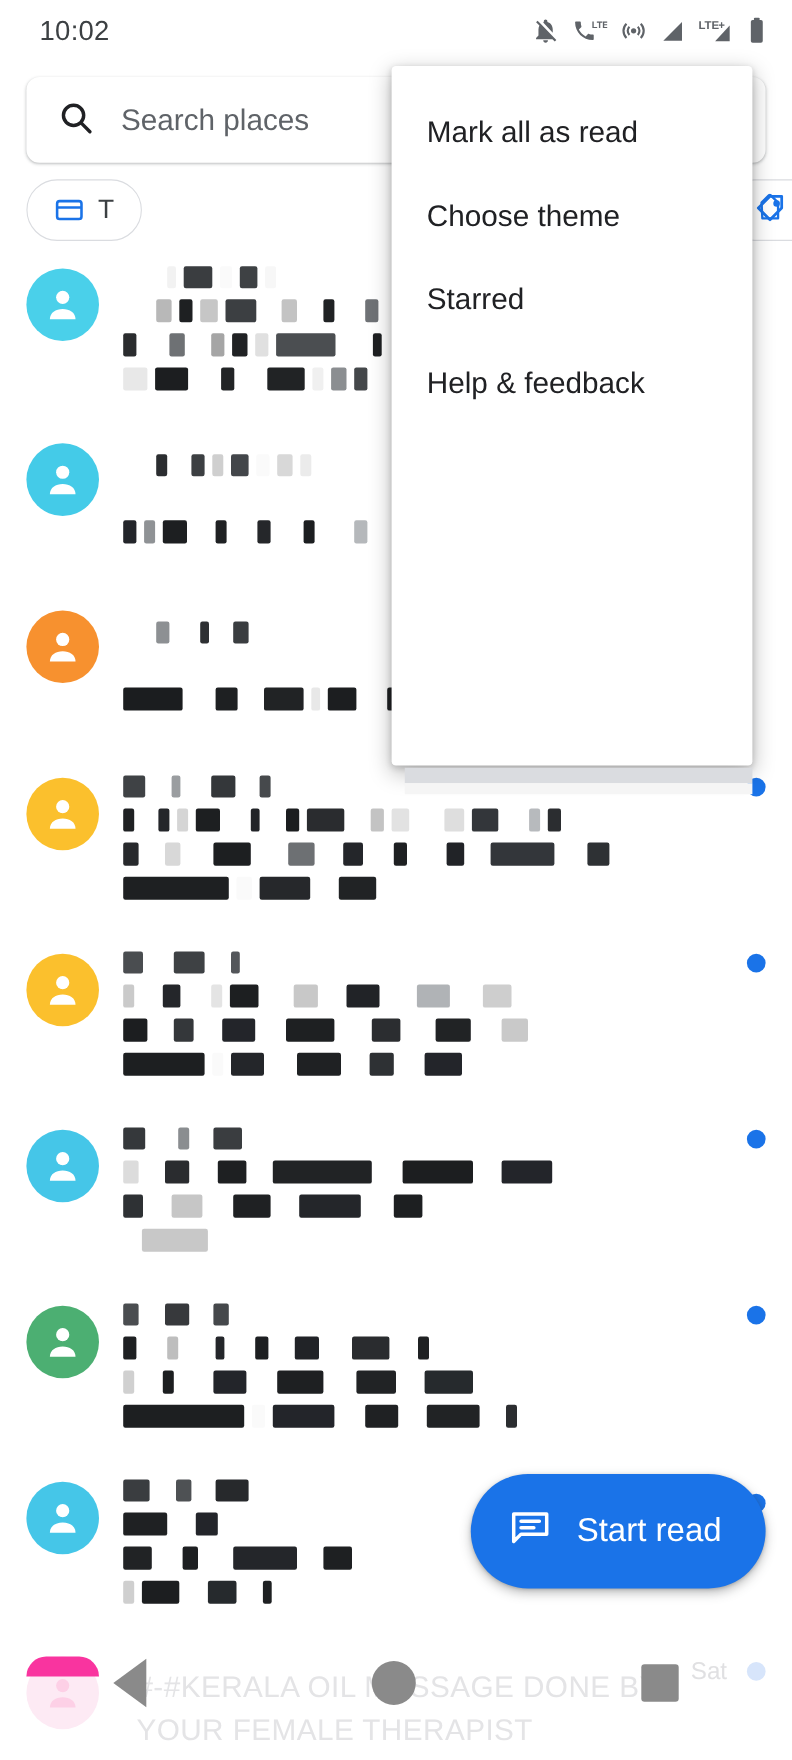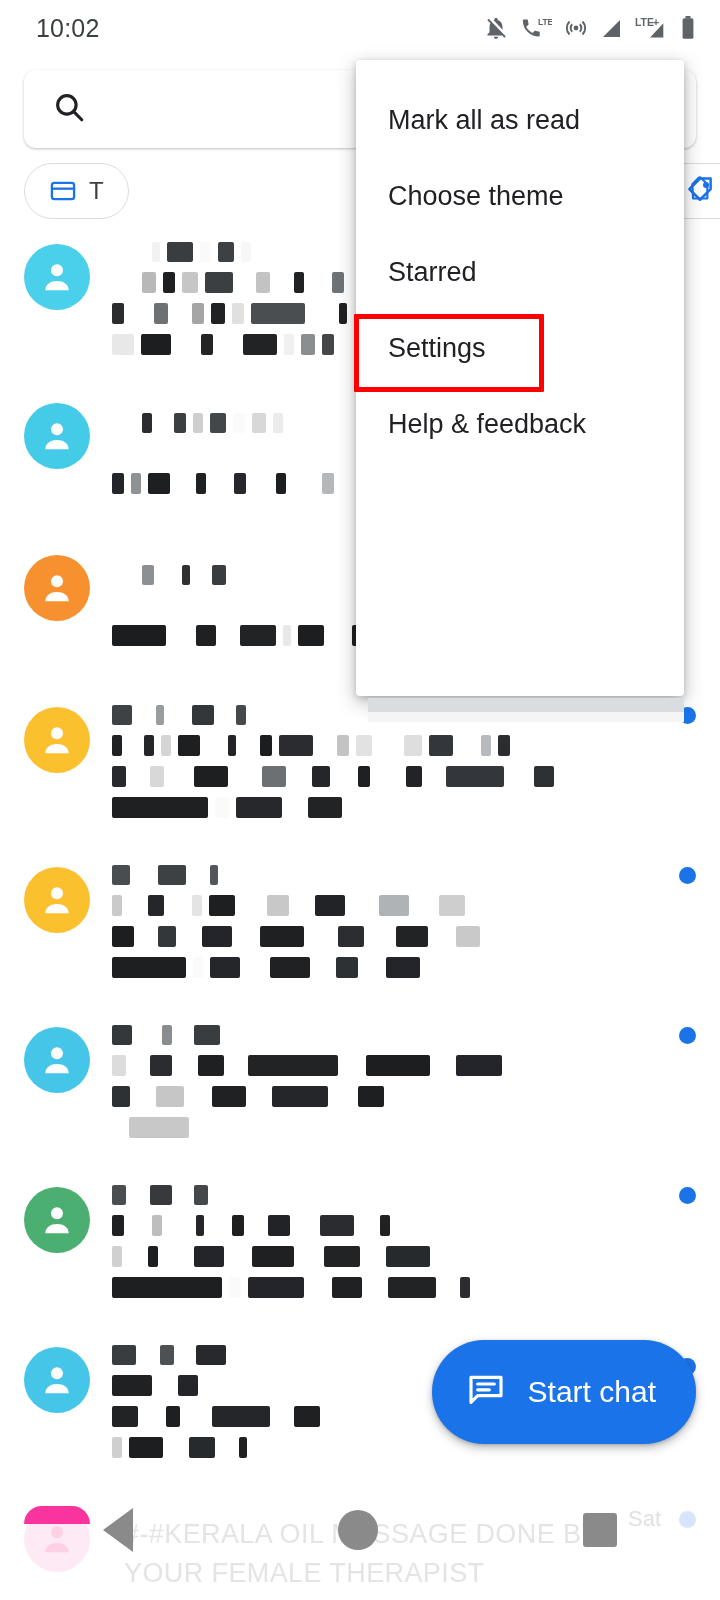--- a/index.html
+++ b/index.html
@@ -183,20 +183,21 @@
   </div>
 </div>
 
 <div class="searchbar">
   <span>
     <svg width="34" height="34" viewBox="0 0 24 24" fill="none" stroke="#202124" stroke-width="2.2" stroke-linecap="round">
       <circle cx="10.5" cy="10.5" r="6.5"></circle>
         <path d="M15.5 15.5 L21 21"></path>
     </svg>
   </span>
+  <span class="search-ph">Search places</span>
 </div>
 
 <div class="chiprow">
 
 
 
   <div class="chip">
     <span>
       <svg width="28" height="28" viewBox="0 0 24 24" fill="none" stroke="#1a73e8" stroke-width="2">
         <rect x="2.5" y="5" width="19" height="14" rx="2"></rect>
@@ -706,35 +707,32 @@
 
 <div class="promo">#-#KERALA OIL MASSAGE DONE BY YOUR FEMALE THERAPIST</div>
 
 <div class="fab">
   <span>
     <svg width="40" height="40" viewBox="0 0 24 24" fill="none" stroke="#fff" stroke-width="1.9" stroke-linejoin="round">
       <path d="M3 5h18v11H7l-4 4z"></path>
       <path d="M7 9h10M7 12.5h7" stroke-linecap="round"></path>
     </svg>
   </span>
-  <span>Start chat</span>
+  <span>Start read</span>
 </div>
 
 <div class="menu">
   <div class="menu-item">
     <span>Mark all as read</span>
   </div>
   <div class="menu-item">
     <span>Choose theme</span>
   </div>
   <div class="menu-item">
     <span>Starred</span>
-  </div>
-  <div class="menu-item highlight">
-    <span>Settings</span>
   </div>
   <div class="menu-item">
     <span>Help &amp; feedback</span>
   </div>
 </div>
 <div class="menu-scrollbar"></div>
 <div class="menu-scrollbar-track"></div>
 
 <div class="navbar">
   <span class="nav-back"></span>

